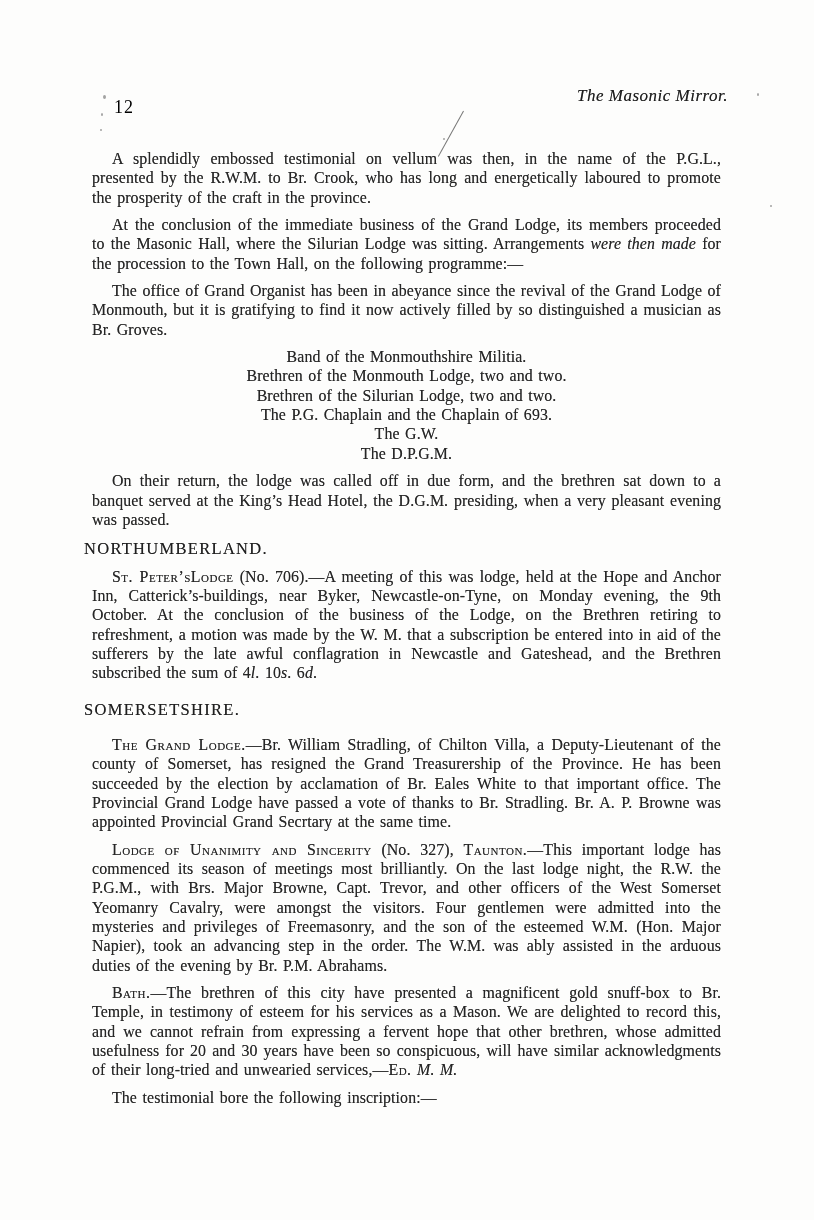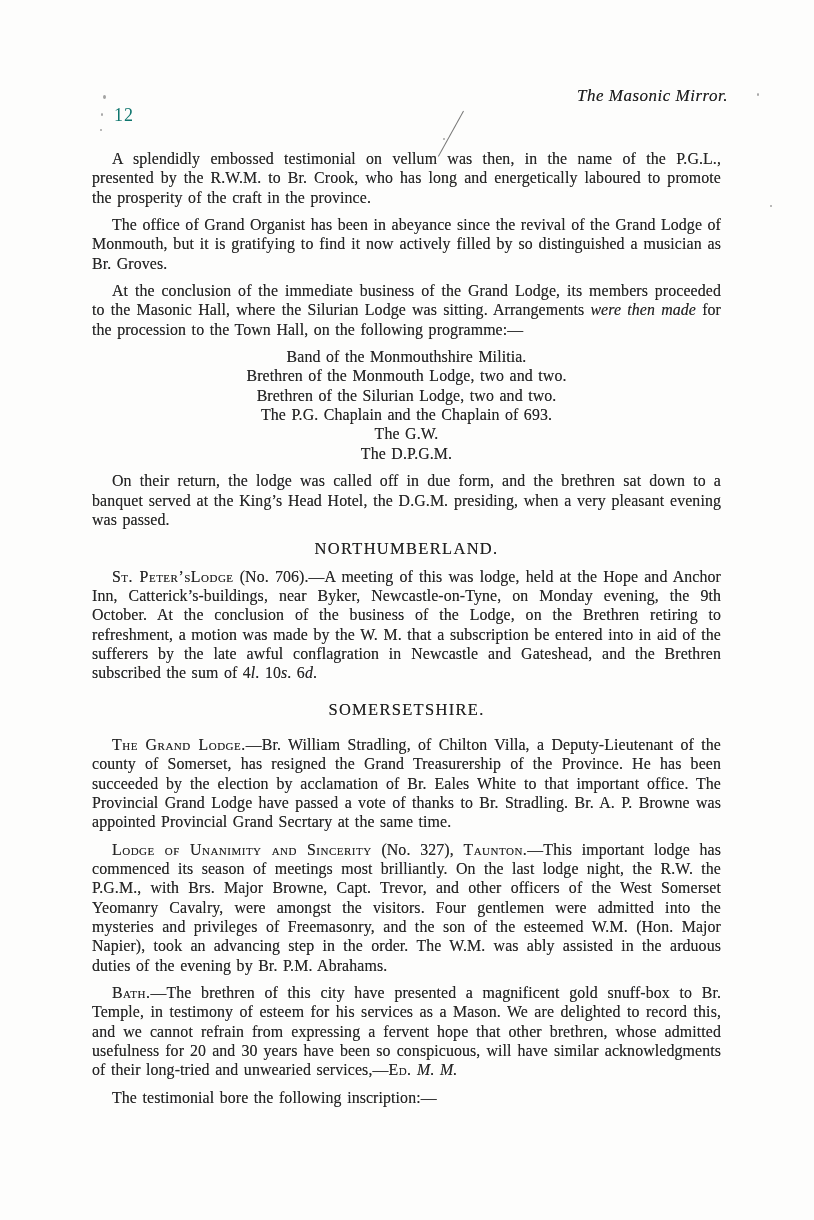--- a/index.html
+++ b/index.html
@@ -19,24 +19,24 @@
   .page-header {
     position: absolute;
     top: 86px;
     left: 84px;
     width: 644px;
     height: 30px;
   }
   .pagenum {
     position: absolute;
     left: 30px;
-    top: 19px;
+    top: 11px;
     font-size: 18px;
     letter-spacing: 1px;
-    color: #0f766e;
+    color: #000000;
   }
   .journal-title {
     display: block;
     text-align: right;
     font-style: italic;
     font-size: 17px;
     letter-spacing: 0.5px;
     color: #1e1e1e;
     text-shadow: 0 0 0.4px rgba(25,25,25,0.55);
   }
@@ -58,21 +58,20 @@
   }
   .programme {
     text-align: center;
   }
   .programme div {
     text-indent: 0;
     text-align: center;
   }
   h2.section-heading {
     margin: 10px 0 6px 0;
-    text-align: center;
     font-size: 16.5px;
     font-weight: normal;
     letter-spacing: 1.3px;
     text-indent: 0;
     color: #202020;
   }
   h2.section-heading.gap-large {
     margin-top: 17px;
     margin-bottom: 16px;
   }
@@ -120,23 +119,23 @@
   <div class="speck s2"></div>
   <div class="speck s3"></div>
   <div class="speck s4"></div>
   <div class="speck s5"></div>
   <div class="speck s6"></div>
 
   <div class="body-col">
 
     <p>A splendidly embossed testimonial on vellum was then, in the name of the P.G.L., presented by the R.W.M. to Br. Crook, who has long and energetically laboured to promote the prosperity of the craft in the province.</p>
 
+    <p><span>At the conclusion of the immediate business of the Grand Lodge, its members proceeded to the Masonic Hall, where the Silurian Lodge was sitting.  Arrangements </span><i>were then made</i><span> for the procession to the Town Hall, on the following programme:—</span></p>
+
     <p>The office of Grand Organist has been in abeyance since the revival of the Grand Lodge of Monmouth, but it is gratifying to find it now actively filled by so distinguished a musician as Br. Groves.</p>
-
-    <p><span>At the conclusion of the immediate business of the Grand Lodge, its members proceeded to the Masonic Hall, where the Silurian Lodge was sitting.  Arrangements </span><i>were then made</i><span> for the procession to the Town Hall, on the following programme:—</span></p>
 
     <div class="programme">
       <div>Band of the Monmouthshire Militia.</div>
       <div>Brethren of the Monmouth Lodge, two and two.</div>
       <div>Brethren of the Silurian Lodge, two and two.</div>
       <div>The P.G. Chaplain and the Chaplain of 693.</div>
       <div>The G.W.</div>
       <div>The D.P.G.M.</div>
     </div>
 

